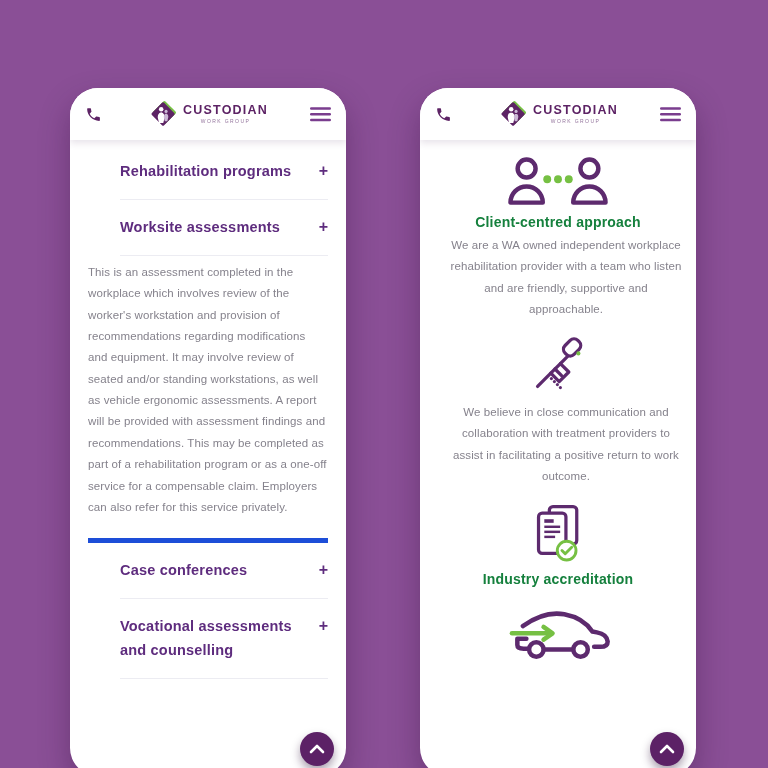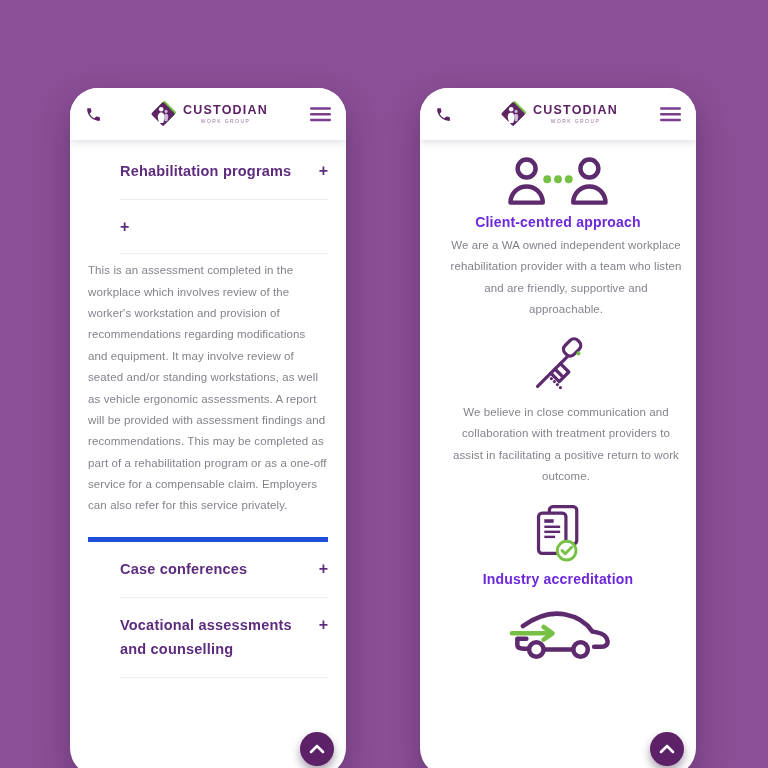--- a/index.html
+++ b/index.html
@@ -50,21 +50,21 @@
   .acc-item-open .acc-row { border-bottom:none; padding-bottom:4px; }
   .acc-body {
     color:#85828c; font-size:11.5px; line-height:1.86; letter-spacing:.1px;
     padding:6px 0 20px; border-bottom:5px solid #1d4ed8;
   }
 
   
   .features { padding:10px 14px 0; }
   .feature { text-align:center; padding:6px 0 10px; }
   .f-icon { display:flex; justify-content:center; margin-bottom:6px; }
-  .f-title { color:#6d28d9; font-weight:700; font-size:14px; letter-spacing:.2px; margin-bottom:5px; }
+  .f-title { color:#15803d; font-weight:700; font-size:14px; letter-spacing:.2px; margin-bottom:5px; }
   .f-body { color:#85828c; font-size:11.5px; line-height:1.85; letter-spacing:.1px;margin-left:16px; }
 
   .fab {
     position:absolute; right:12px; bottom:10px; width:34px; height:34px;
     border-radius:50%; background:#5c2166; border:none; cursor:pointer;
     display:flex; align-items:center; justify-content:center;
     box-shadow:0 5px 10px rgba(40,10,50,0.4); z-index:9;
   }
 </style>
 </head>
@@ -101,20 +101,21 @@
         </svg>
     </span>
   </div>
 
   <div class="acc-list">
     <div class="acc-row">
       <span class="acc-label">Rehabilitation programs</span>
       <span class="acc-toggle">+</span>
     </div>
     <div class="acc-row">
+      <span class="acc-label">Worksite assessments</span>
       <span class="acc-toggle">+</span>
     </div>
     <div class="acc-item-open">
       <div class="acc-body">This is an assessment completed in the workplace which involves review of the worker's workstation and provision of recommendations regarding modifications and equipment. It may involve review of seated and/or standing workstations, as well as vehicle ergonomic assessments. A report will be provided with assessment findings and recommendations. This may be completed as part of a rehabilitation program or as a one-off service for a compensable claim. Employers can also refer for this service privately.</div>
     </div>
     <div class="acc-row">
       <span class="acc-label">Case conferences</span>
       <span class="acc-toggle">+</span>
     </div>
     <div class="acc-row">

